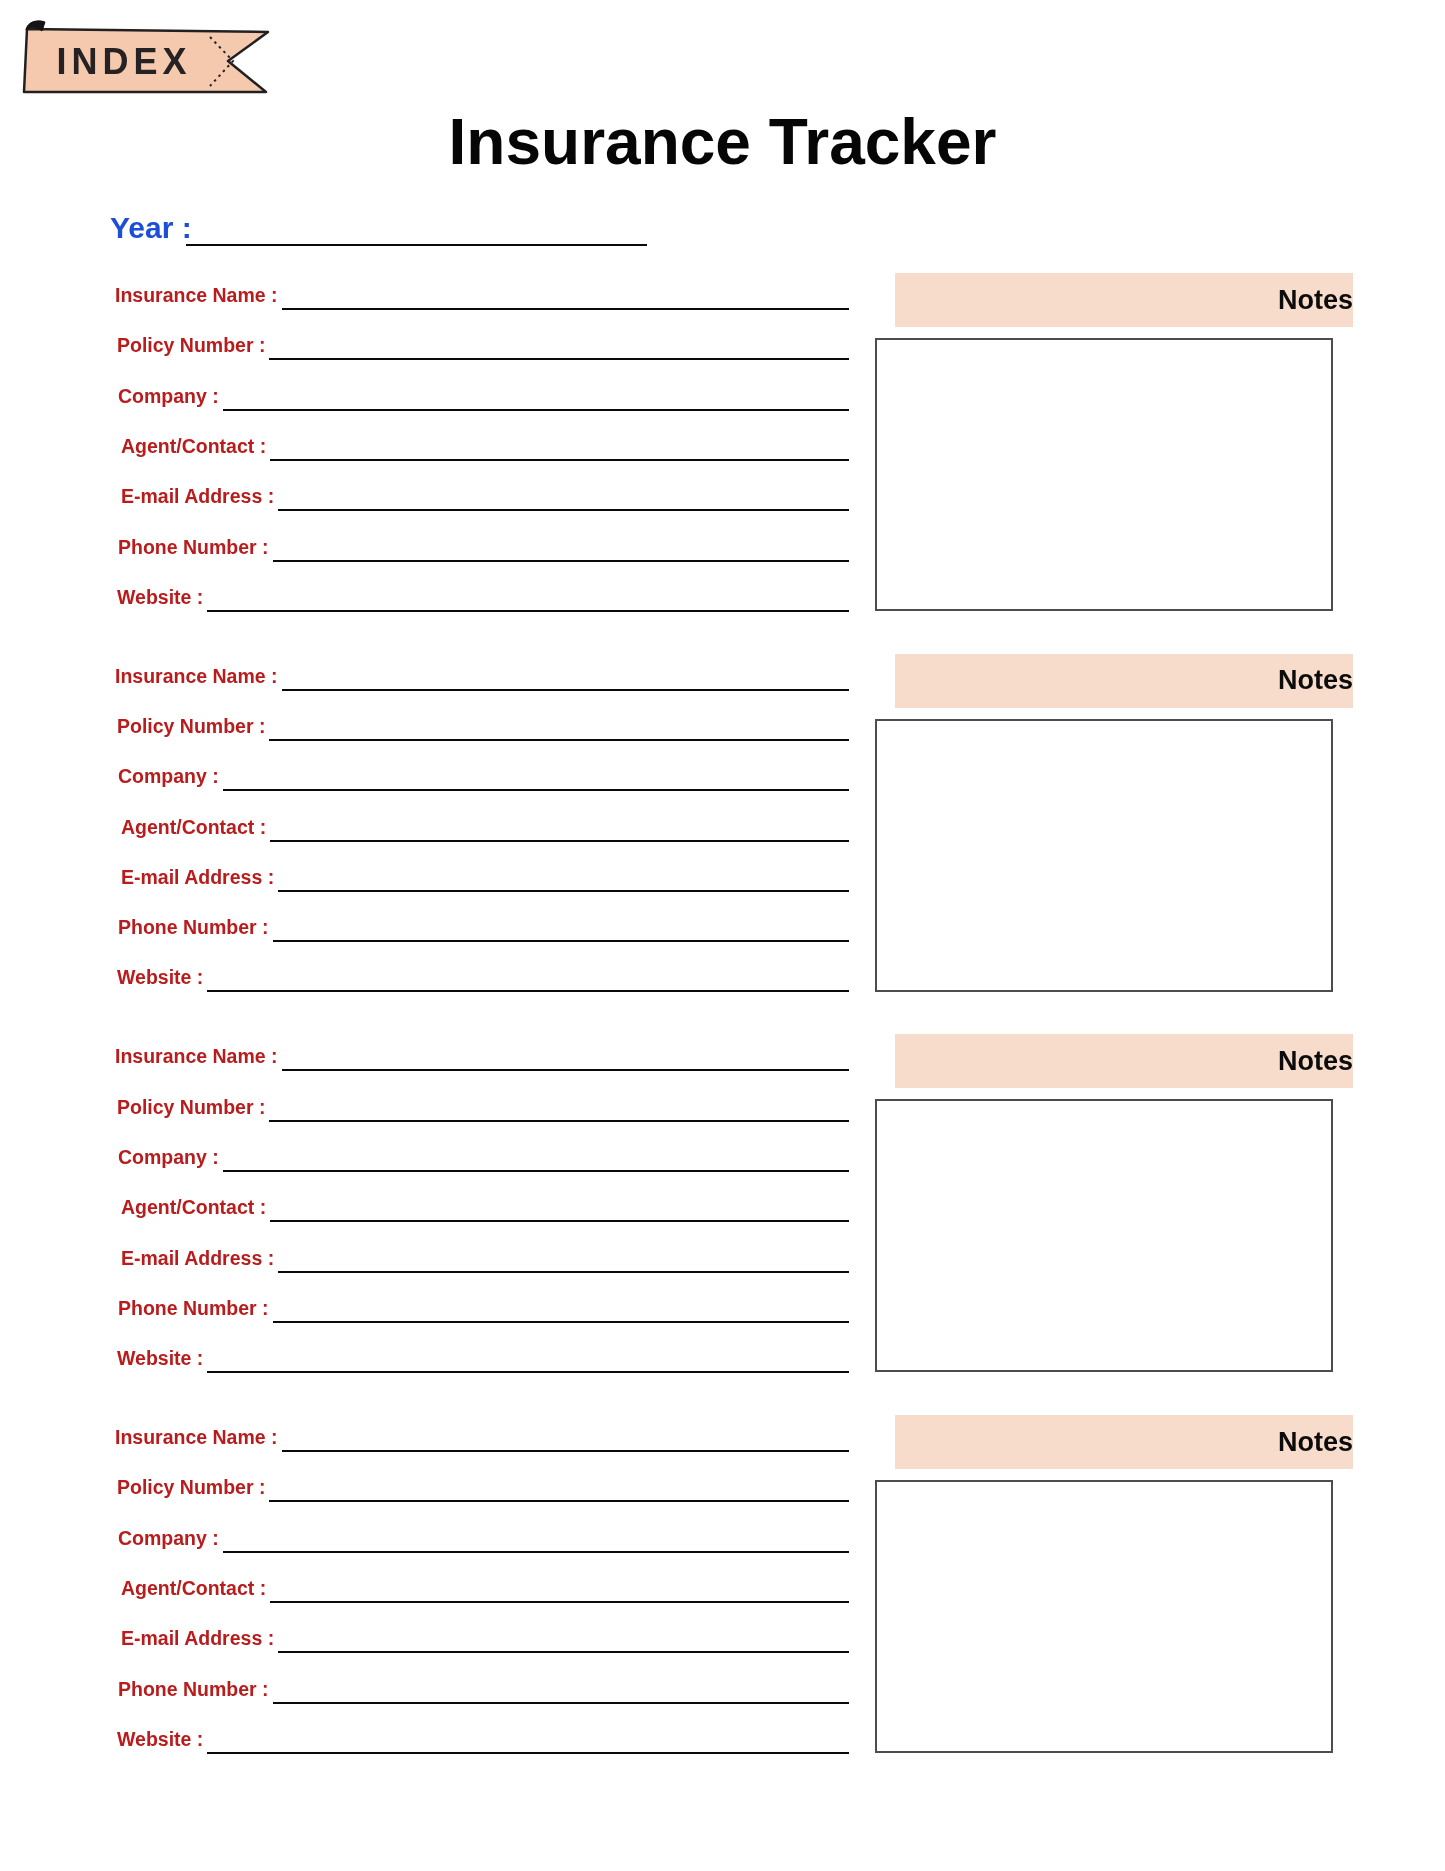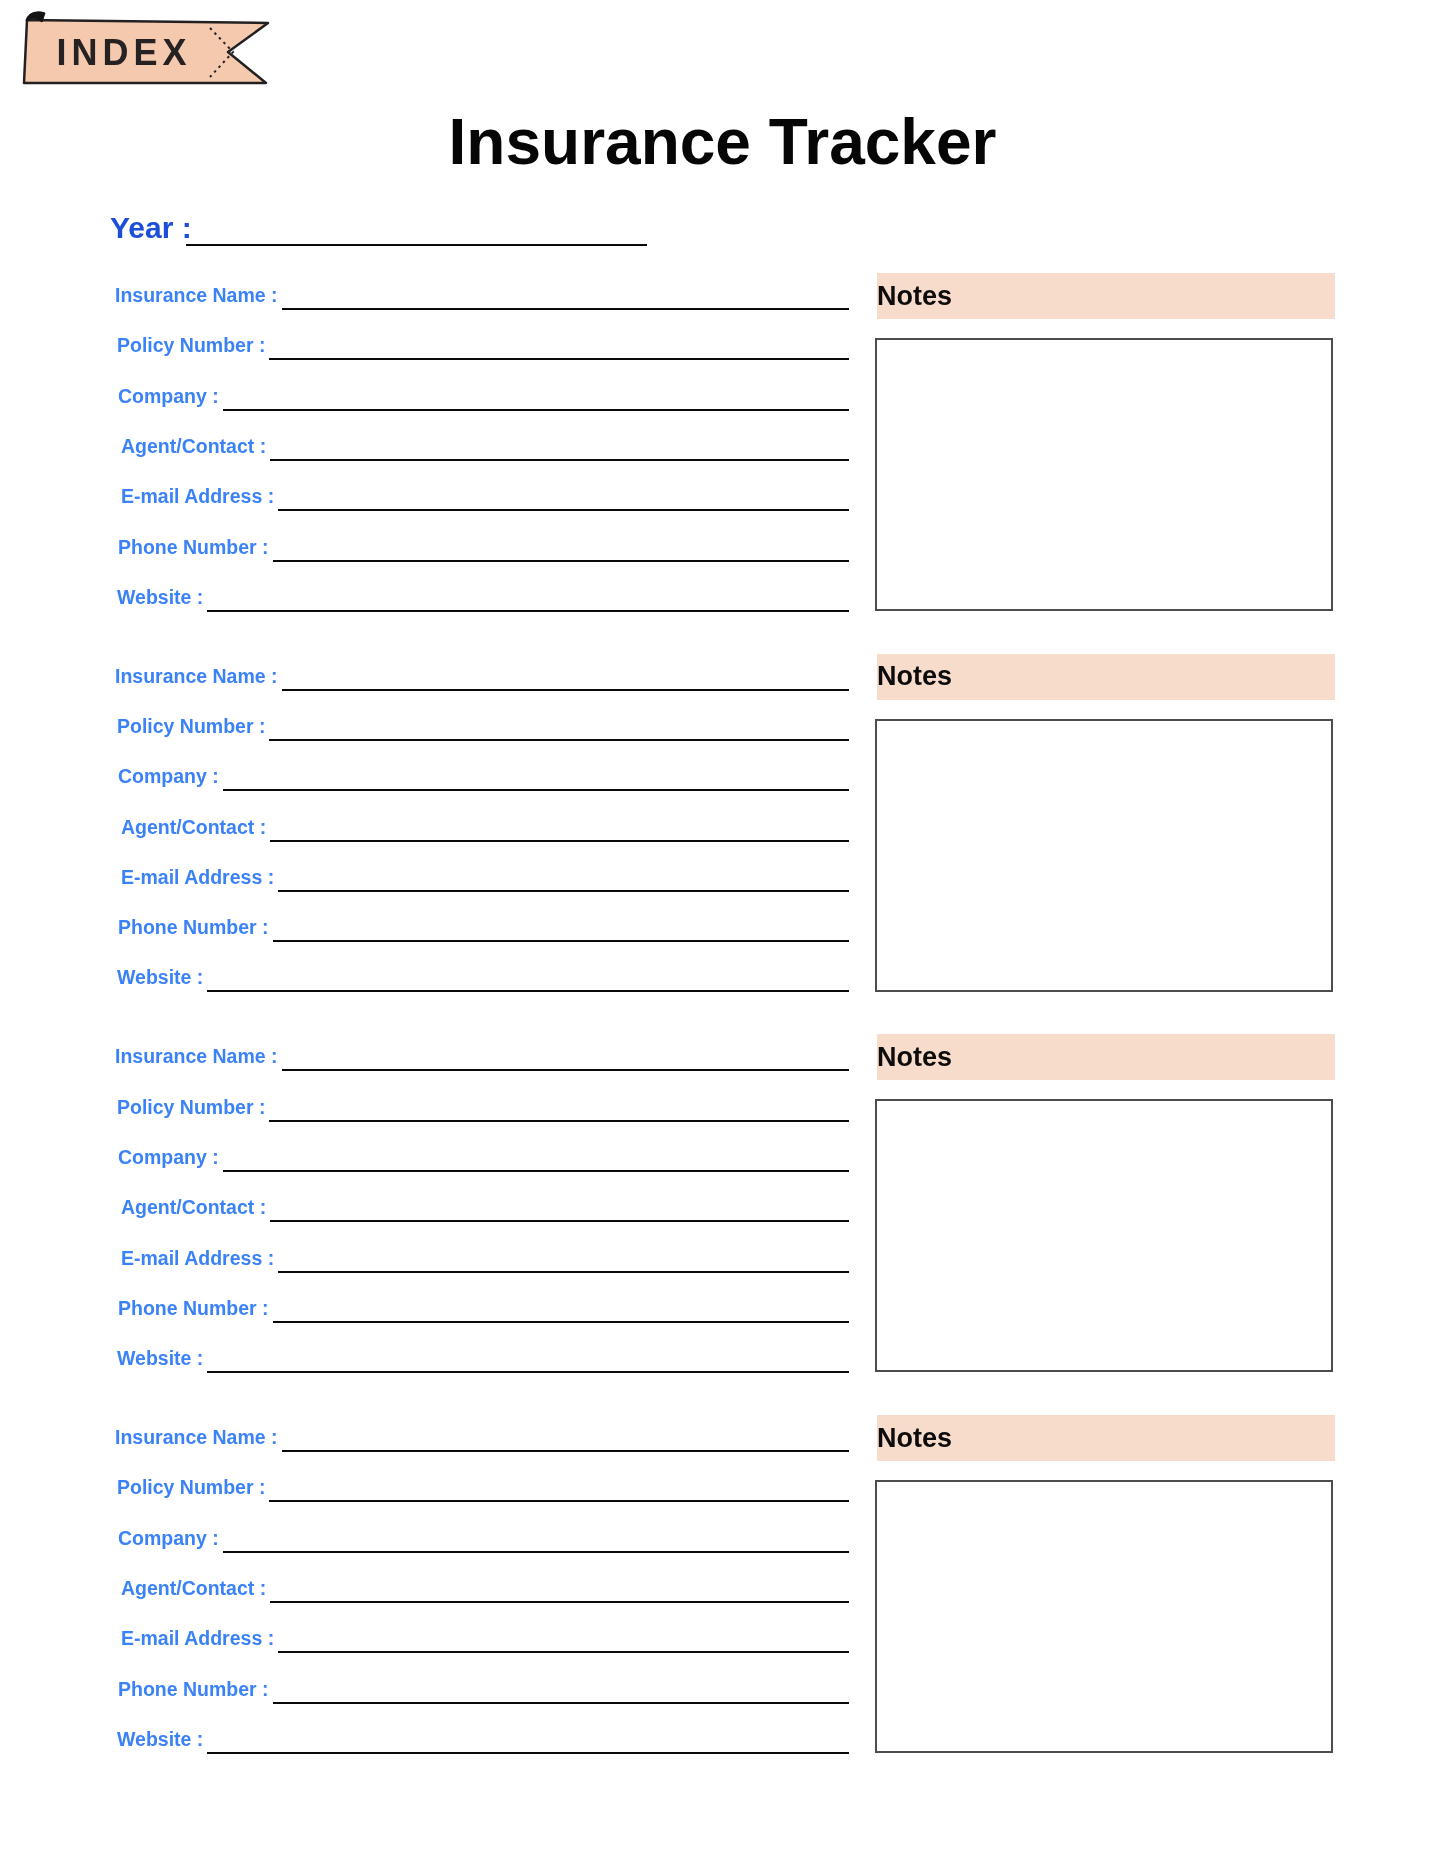--- a/index.html
+++ b/index.html
@@ -9,21 +9,21 @@
     --box-border:#4d4d4d;
     --line:#0a0a0a;
   }
   *{margin:0;padding:0;box-sizing:border-box;}
   html,body{background:#ffffff;}
   body{
     width:1445px;height:1871px;position:relative;overflow:hidden;
     font-family:"Liberation Sans",sans-serif;color:var(--ink);
   }
   
-  .index-tab{position:absolute;left:14px;top:8px;width:266px;height:88px;}
+  .index-tab{position:absolute;left:14px;top:17px;width:266px;height:88px;}
   .index-tab svg{display:block;width:100%;height:100%;}
   .index-tab text{
     font-family:"Liberation Sans",sans-serif;font-weight:700;
     font-size:36px;letter-spacing:5px;fill:#262223;
   }
   
   .page-title{
     position:absolute;left:0;right:0;top:110px;text-align:center;
     font-size:64px;font-weight:700;line-height:1;color:#060606;
   }
@@ -37,30 +37,30 @@
     border-bottom:2.5px solid var(--line);
   }
   
   .section{position:absolute;left:0;width:1445px;height:381px;}
   .field-row{
     position:absolute;right:596px;height:29px;
     display:flex;align-items:stretch;
   }
   .field-label{
     font-size:19.5px;font-weight:700;line-height:29px;
-    white-space:nowrap;color:#3b82f6;
+    white-space:nowrap;color:#b91c1c;
   }
   .field-line{
     flex:1 1 auto;margin-left:4px;
     border-bottom:2px solid var(--line);
   }
   .notes-header{
-    position:absolute;left:877px;top:0;width:458px;height:46px;
+    position:absolute;left:895px;top:0;width:458px;height:54px;
     background:var(--peach-header);
-    display:flex;align-items:center;justify-content:flex-start;
+    display:flex;align-items:center;justify-content:flex-end;
   }
   .notes-title{font-size:27px;font-weight:700;color:#0c0c0c;}
   .notes-box{
     position:absolute;left:875px;top:65px;width:458px;height:273px;
     border:2px solid var(--box-border);background:#ffffff;
   }
 </style>
 </head>
 <body>
 

